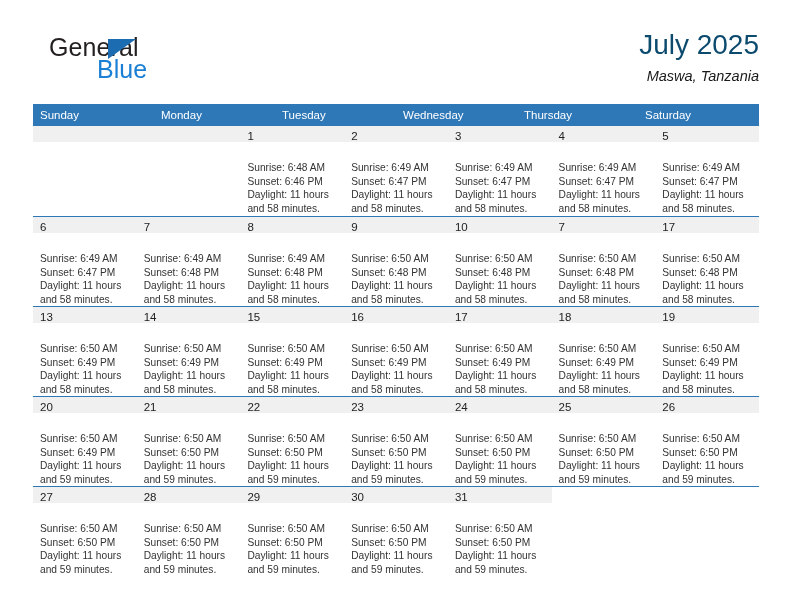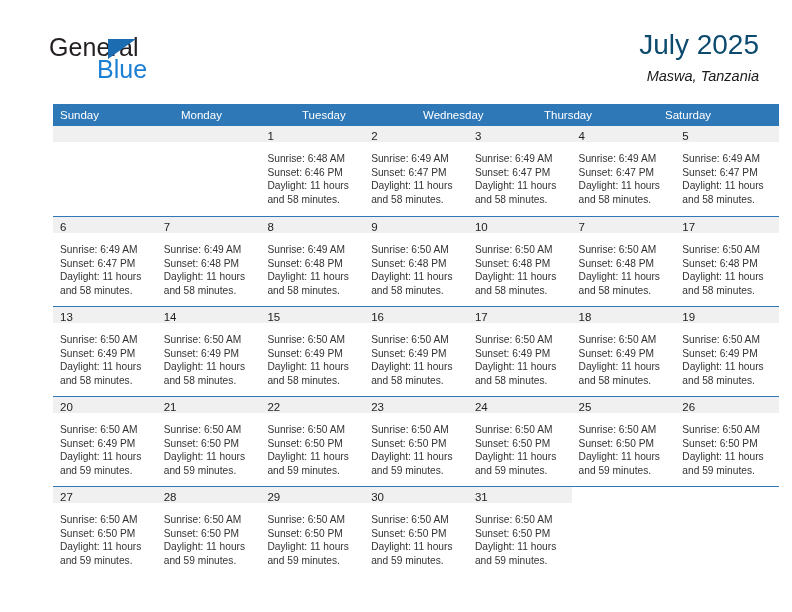--- a/index.html
+++ b/index.html
@@ -82,21 +82,20 @@
     white-space: nowrap;
     font-style: italic;
   }
 
   
   .calendar {
     position: absolute;
     left: 33px;
     top: 104px;
     width: 726px;
-    margin-left: 20px;
   }
   .dow-row {
     display: flex;
     background: #2e78b8;
     height: 22px;
   }
   .dow {
     flex: 1 1 0;
     color: #ffffff;
     font-size: 11.5px;
@@ -128,21 +127,21 @@
   }
   .cell.empty .datebar {
     background: #f0f0f0;
   }
   .daynum {
     font-size: 11.5px;
     line-height: 16px;
     color: #222222;
   }
   .cell-body {
-    padding: 10px 5px 0 7px;
+    padding: 19px 5px 0 7px;
   }
   .cell-body div {
     font-size: 10.2px;
     line-height: 13.6px;
     color: #333333;
     white-space: nowrap;
   }
 </style>
 </head>
 <body>

